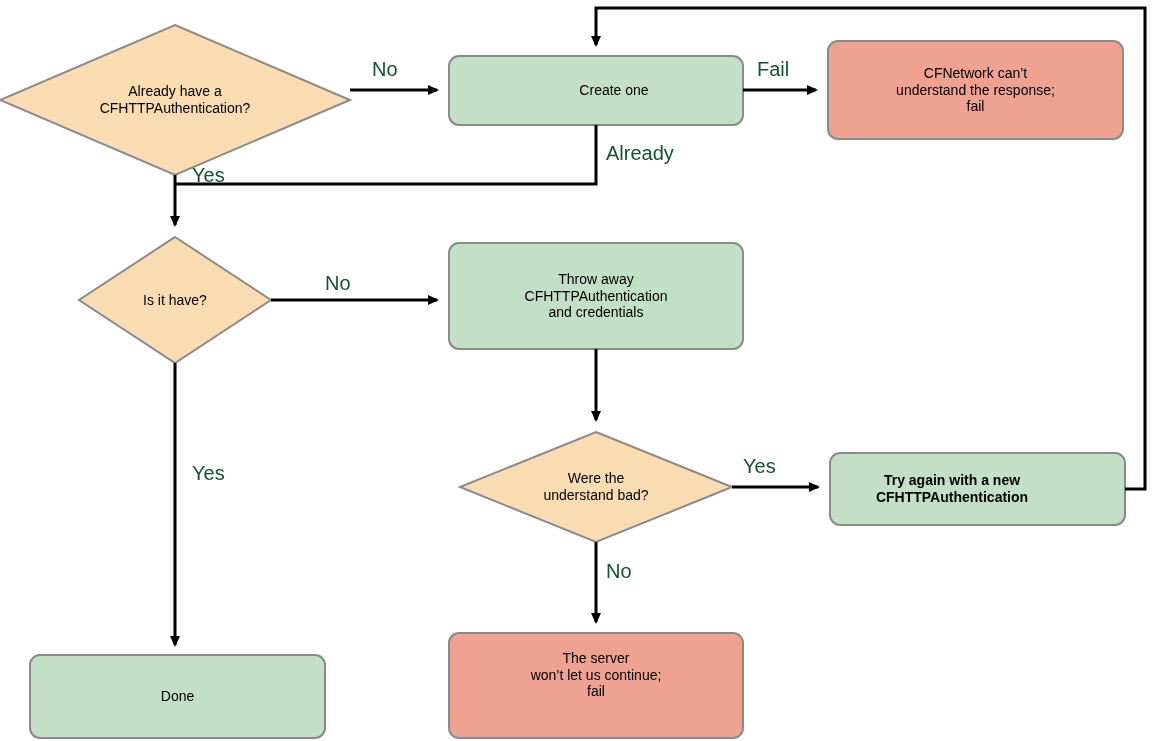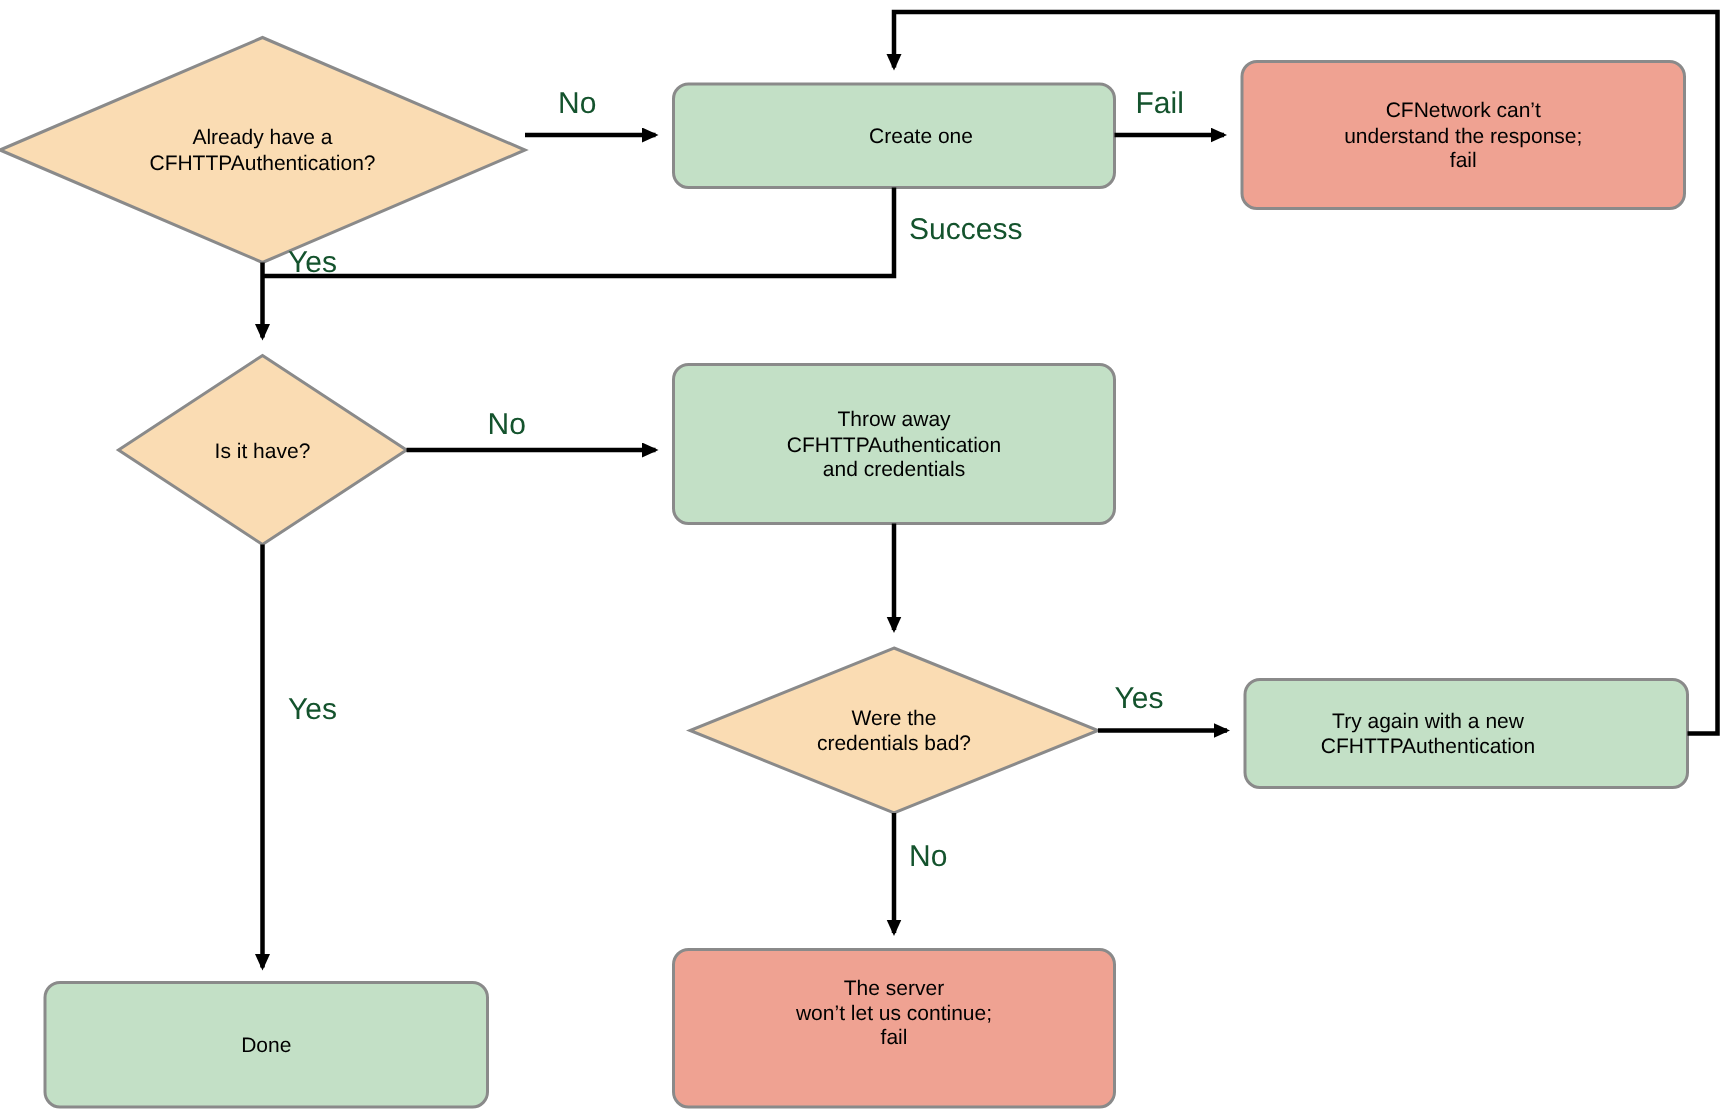--- a/index.html
+++ b/index.html
@@ -126,36 +126,36 @@
 understand the response;
 fail</div>
 
   <div class="node-label" style="left:89px; top:276px; width:172px; height:48px;">Is it have?</div>
 
   <div class="node-label" style="left:449px; top:243px; width:294px; height:106px;">Throw away
 CFHTTPAuthentication
 and credentials</div>
 
   <div class="node-label" style="left:478px; top:455px; width:236px; height:64px;">Were the
-credentials bad?</div>
+understand bad?</div>
 
-  <div class="node-label" style="left:830px; top:453px; width:244px; height:72px;">Try again with a new
+  <div class="node-label" style="left:830px; top:453px; width:244px; height:72px;font-weight:bold;">Try again with a new
 CFHTTPAuthentication</div>
 
   <div class="node-label" style="left:30px; top:655px; width:295px; height:83px;">Done</div>
 
   <div class="node-label" style="left:449px; top:633px; width:294px; height:84px;">The server
 won’t let us continue;
 fail</div>
 
   <div class="edge-label" style="left:372px; top:58px;">No</div>
 
   <div class="edge-label" style="left:757px; top:58px;">Fail</div>
 
-  <div class="edge-label" style="left:606px; top:142px;">Success</div>
+  <div class="edge-label" style="left:606px; top:142px;">Already</div>
 
   <div class="edge-label" style="left:192px; top:164px;">Yes</div>
 
   <div class="edge-label" style="left:325px; top:272px;">No</div>
 
   <div class="edge-label" style="left:192px; top:462px;">Yes</div>
 
   <div class="edge-label" style="left:743px; top:455px;">Yes</div>
 
   <div class="edge-label" style="left:606px; top:560px;">No</div>

